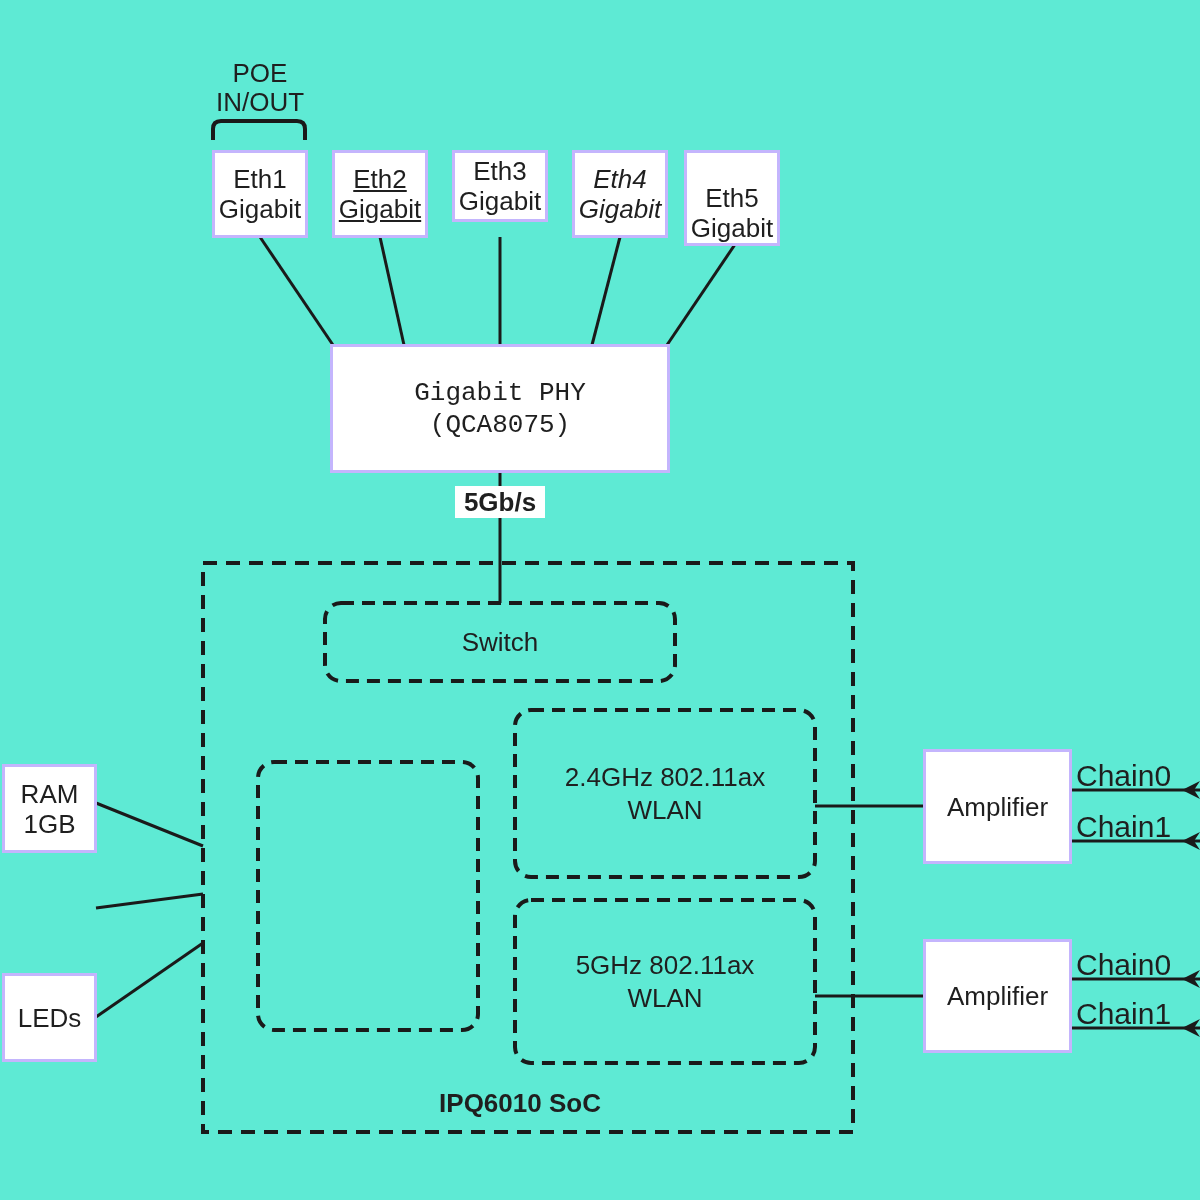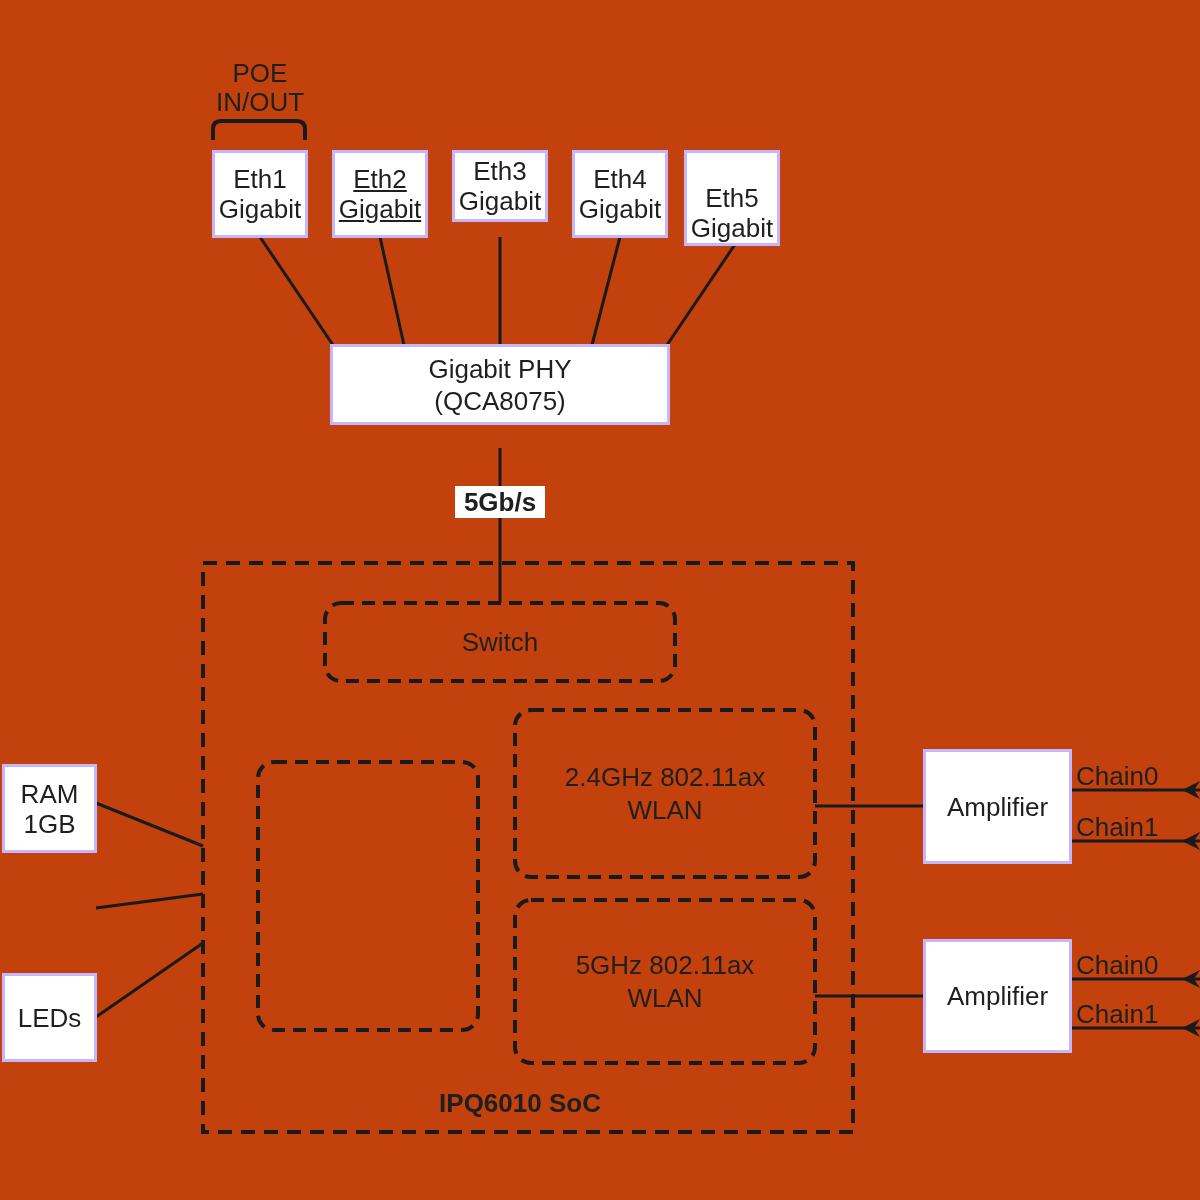--- a/index.html
+++ b/index.html
@@ -1,19 +1,19 @@
 <!DOCTYPE html>
 <html><head>
 <meta charset="utf-8">
 <style>
   html,body{margin:0;padding:0;background:#ffffff;}
   #canvas{
     position:relative;
     width:1200px;height:1200px;
-    background:#c2410c;
+    background:#5eead4;
     font-family:"Liberation Sans", sans-serif;
     color:#1f1f1f;
     overflow:hidden;
   }
   #wires{position:absolute;left:0;top:0;width:1200px;height:1200px;}
   .box{
     position:absolute;
     border:3px solid #c4b5fd;
     background:#ffffff;
     box-sizing:border-box;
@@ -27,21 +27,21 @@
     display:flex;flex-direction:column;
     align-items:center;justify-content:center;
     text-align:center;
     font-size:26px;line-height:30px;
     box-sizing:border-box;
   }
   .bold{font-weight:bold;}
   .whitebg{background:#ffffff;padding:0 6px;}
   .chain-lbl{
     position:absolute;
-    font-size:26px;line-height:26px;
+    font-size:30px;line-height:26px;
     text-align:left;white-space:nowrap;
   }
   .cpu-lines{line-height:34px;}
 </style>
 </head>
 <body>
 
 <div id="canvas">
 
   <svg id="wires" xmlns="http://www.w3.org/2000/svg" viewBox="0 0 1200 1200">
@@ -94,30 +94,30 @@
     <div>Gigabit</div>
   </div>
   <div class="box" style="left:332px;top:150px;width:96px;height:88px;text-decoration:underline;">
     <div>Eth2</div>
     <div>Gigabit</div>
   </div>
   <div class="box" style="left:452px;top:150px;width:96px;height:72px;">
     <div>Eth3</div>
     <div>Gigabit</div>
   </div>
-  <div class="box" style="left:572px;top:150px;width:96px;height:88px;">
+  <div class="box" style="left:572px;top:150px;width:96px;height:88px;font-style:italic;">
     <div>Eth4</div>
     <div>Gigabit</div>
   </div>
   <div class="box" style="left:684px;top:150px;width:96px;height:96px;justify-content:flex-end;">
     <div>Eth5</div>
     <div>Gigabit</div>
   </div>
 
-  <div class="box" style="left:330px;top:344px;width:340px;height:81px;line-height:32px;">
+  <div class="box" style="left:330px;top:344px;width:340px;height:129px;line-height:32px;font-family:Liberation Mono, monospace;">
     <div>Gigabit PHY</div>
     <div>(QCA8075)</div>
   </div>
 
   <div class="lbl bold whitebg" style="left:455px;top:486px;width:90px;height:32px;">5Gb/s</div>
 
   <div class="lbl" style="left:325px;top:603px;width:350px;height:78px;">Switch</div>
 
 
   <div class="lbl" style="left:515px;top:710px;width:300px;height:167px;line-height:33px;">

